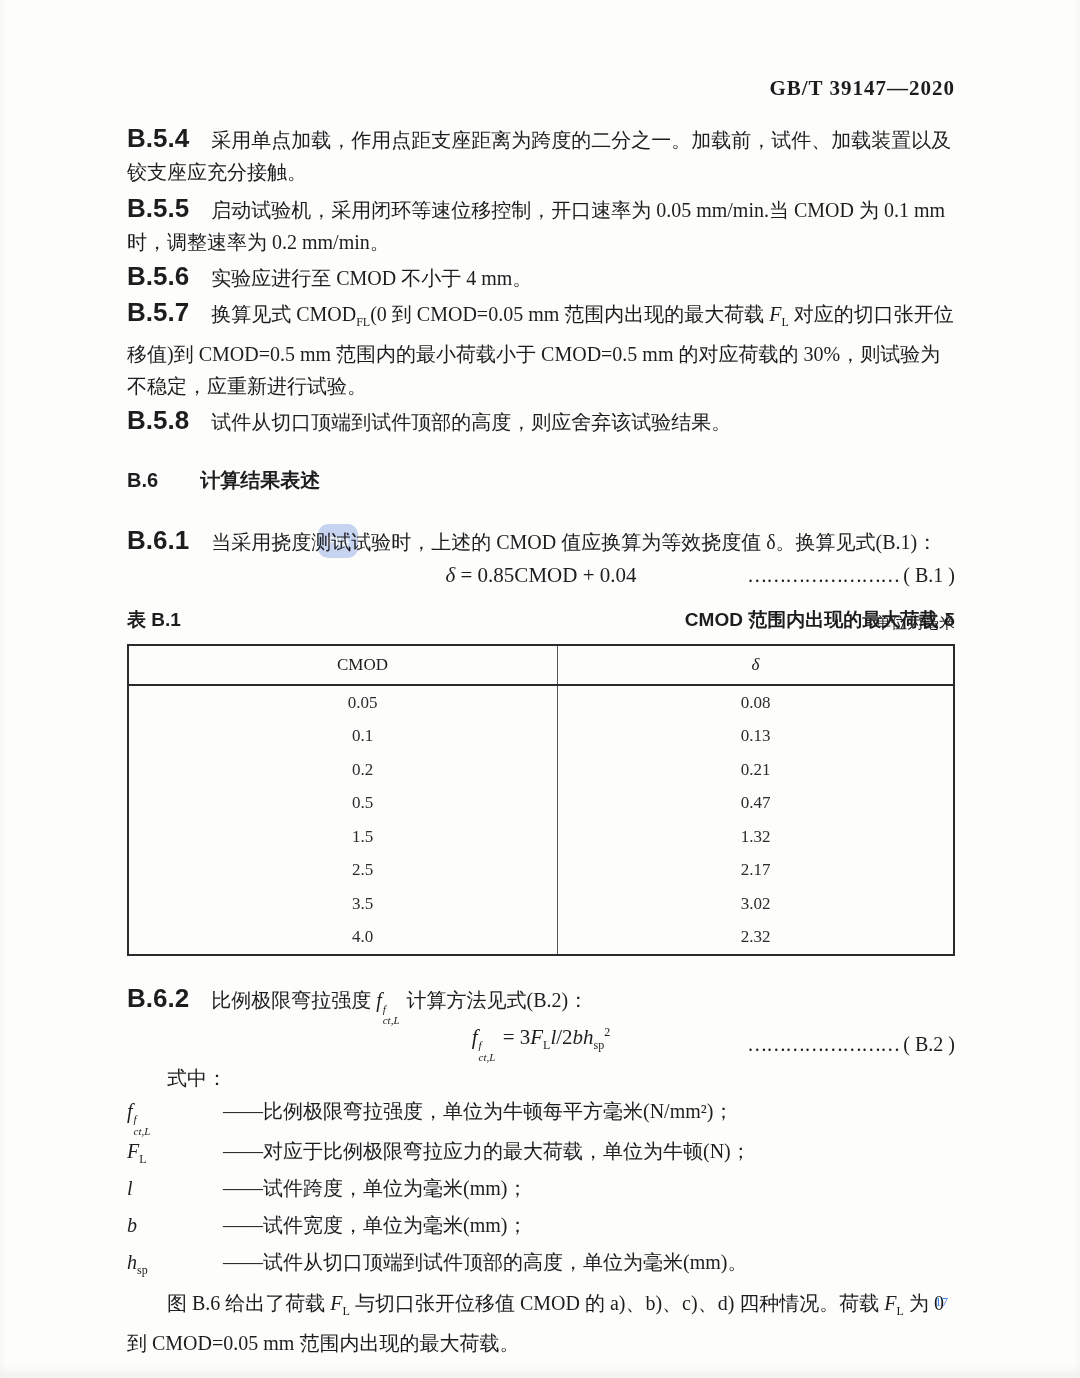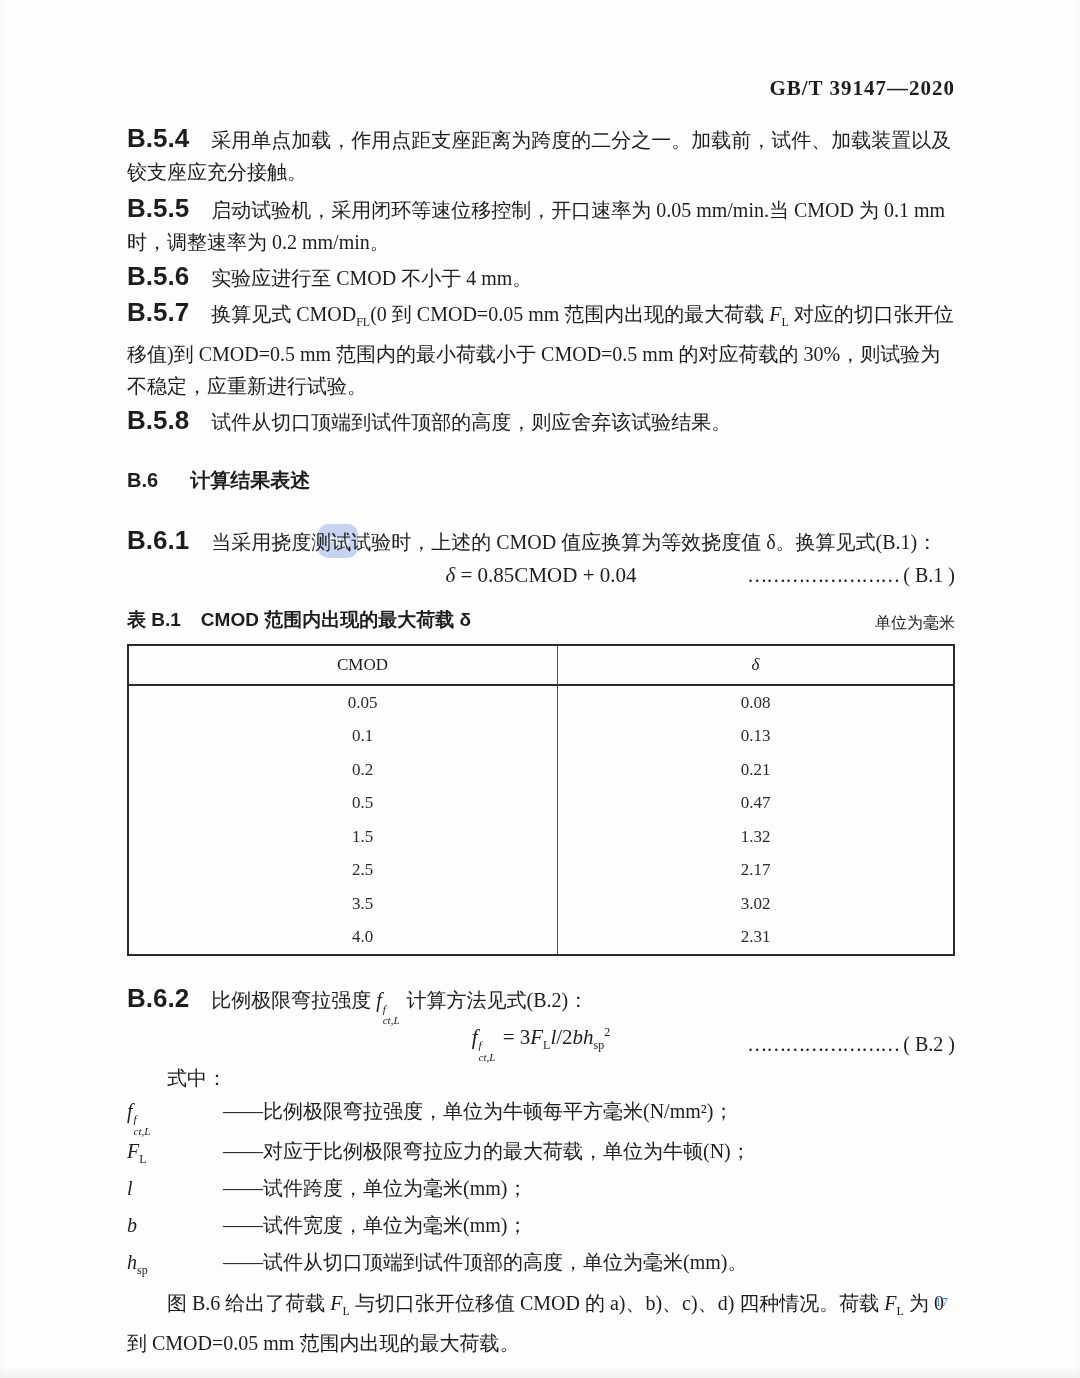--- a/index.html
+++ b/index.html
@@ -36,36 +36,36 @@
   .b54{margin-top:122px;}
   .b55{margin-top:4px;}
   .b56{margin-top:2px;}
   .b57{margin-top:2px;}
   .b58{margin-top:2px;}
   .h-b6{
     margin-top:26px;
     font-family:"Liberation Sans","DejaVu Sans",sans-serif;
     font-weight:bold;font-size:20px;line-height:32px;
   }
-  .h-b6 .num{margin-right:32px;text-align:center;}
+  .h-b6 .num{margin-right:42px;text-align:center;}
   .b61{margin-top:28px;}
   .formula{
     position:relative;margin-top:1px;
     display:flex;justify-content:center;align-items:center;
     height:33px;font-size:21px;
   }
   .f-ref{
     position:absolute;right:0;top:0;height:33px;
     display:flex;align-items:center;font-size:20px;
   }
   .f-ref .leader{letter-spacing:-1px;margin-right:4px;}
   .note-indent{text-indent:2em;margin-top:1px;}
   .tcaption{
     position:relative;margin-top:13px;height:30px;
-    display:flex;justify-content:flex-start;align-items:center;
+    display:flex;justify-content:space-between;align-items:center;
     font-family:"Liberation Sans","DejaVu Sans",sans-serif;
     font-weight:bold;font-size:19px;
   }
   .tcaption .cap-text{margin-left:20px;}
   .tcaption .unit{
     position:absolute;right:0;top:8px;
     font-family:"Liberation Serif",serif;
     font-weight:normal;font-size:16px;
   }
   table.b1{
@@ -177,21 +177,21 @@
         <tr>
             <td class="vline">2.5</td>
             <td>2.17</td>
           </tr>
         <tr>
             <td class="vline">3.5</td>
             <td>3.02</td>
           </tr>
         <tr>
             <td class="vline">4.0</td>
-            <td>2.31</td>
+            <td>2.32</td>
           </tr>
       </tbody>
     </table>
 
     <p class="b62"><b class="clabel">B.6.2</b><span><span>比例极限弯拉强度 </span><i>f</i><span class="supsub">
             <span>f</span>
             <span>ct,L</span>
           </span><span> 计算方法见式(B.2)：</span></span></p>
 
     <div class="formula">

